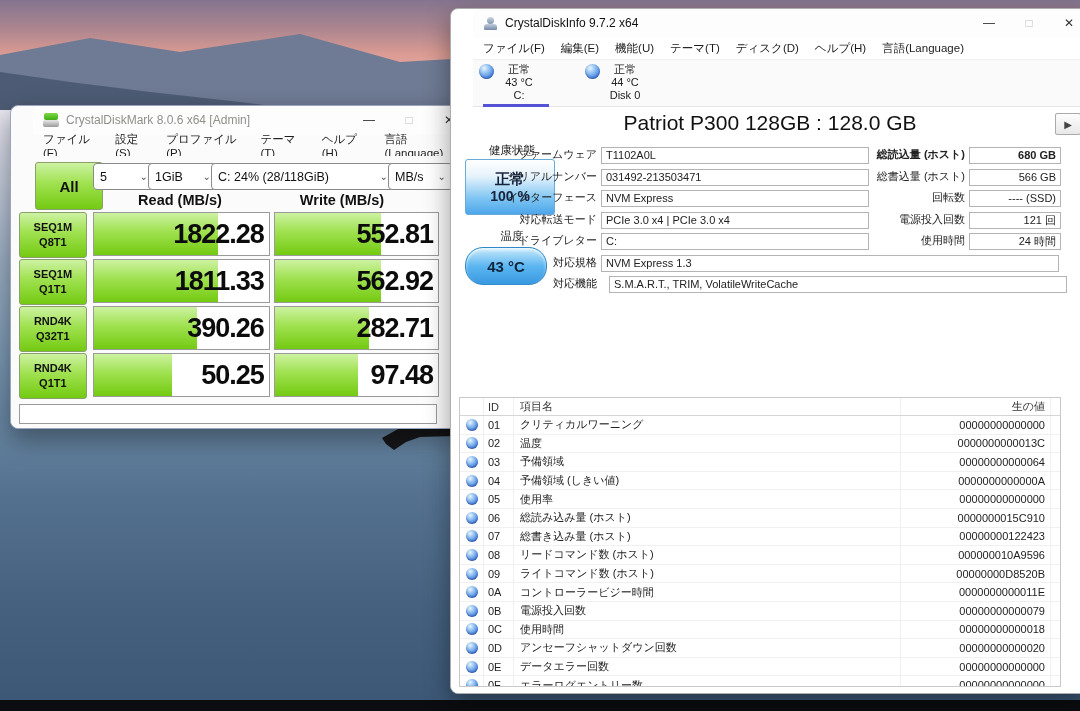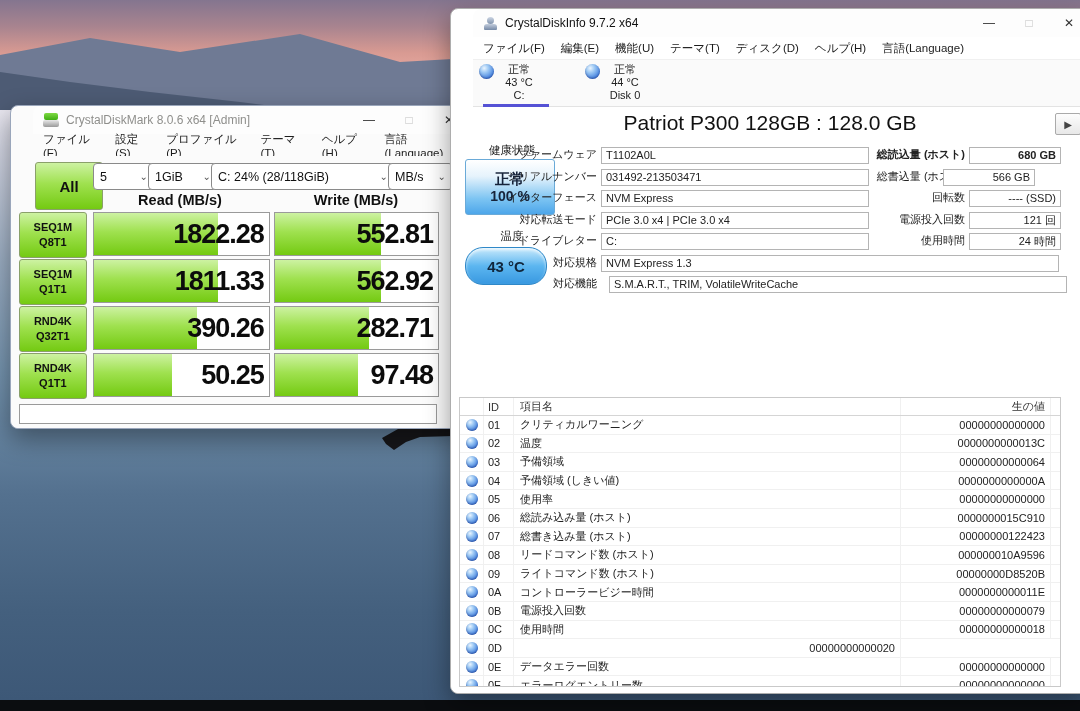--- a/index.html
+++ b/index.html
@@ -37,21 +37,21 @@
   .cdm-all{position:absolute;left:24px;top:6px;width:66px;height:46px;font-size:15px;}
   .dropdown{position:absolute;top:7px;height:25px;background:#fff;border:1px solid #8a8a8a;
     border-radius:4px;display:flex;align-items:center;padding:0 6px;font-size:12.5px;color:#111;}
   .dropdown .chev{margin-left:auto;font-size:10px;color:#555;}
   .dd-count{left:82px;width:48px;}
   .dd-size{left:137px;width:56px;}
   .dd-target{left:200px;width:170px;}
   .dd-unit{left:377px;width:51px;}
   .col-head{position:absolute;top:36px;height:18px;font-size:14.5px;font-weight:bold;color:#111;text-align:center;}
   .head-read{left:80px;width:178px;}
-  .head-write{left:262px;width:166px;}
+  .head-write{left:248px;width:166px;}
   .cdm-rows{position:absolute;left:8px;top:56px;width:420px;}
   .cdm-row{display:flex;margin-bottom:3px;height:44px;}
   .cdm-label{width:66px;height:44px;font-size:11px;line-height:1.4;}
   .cdm-cell{position:relative;height:42px;background:#fff;border:1px solid #9a9a9a;margin-left:6px;overflow:hidden;}
   .cell-read{width:176px;}
   .cell-write{width:164px;margin-left:4px;}
   .cdm-cell .fill{position:absolute;left:0;top:0;bottom:0;
     background:linear-gradient(180deg,#cdf2a2 0%,#9fe14f 45%,#74ca12 100%);}
   .cdm-cell .val{position:absolute;right:5px;top:50%;transform:translateY(-50%);
     font-size:27px;font-weight:bold;color:#0c0c0c;letter-spacing:-1px;}
@@ -333,21 +333,21 @@
     <span class="f-box" style="left: 158px; width: 448px;">S.M.A.R.T., TRIM, VolatileWriteCache</span>
   </div>
 
   <div class="field-row" style="top: 40px; left: 0px; width: 616px; font-weight: bold;">
     <span class="f-label" style="left: 408px; width: 106px;">総読込量 (ホスト)</span>
     <span class="f-box right" style="left: 518px; width: 82px;">680 GB</span>
   </div>
 
   <div class="field-row" style="top: 61.5px; left: 0px; width: 616px;">
     <span class="f-label" style="left: 408px; width: 106px;">総書込量 (ホスト)</span>
-    <span class="f-box right" style="left: 492px; width: 82px;">566 GB</span>
+    <span class="f-box right" style="left: 518px; width: 82px;">566 GB</span>
   </div>
 
   <div class="field-row" style="top: 83px; left: 0px; width: 616px;">
     <span class="f-label" style="left: 408px; width: 106px;">回転数</span>
     <span class="f-box right" style="left: 518px; width: 82px;">---- (SSD)</span>
   </div>
 
   <div class="field-row" style="top: 104.5px; left: 0px; width: 616px;">
     <span class="f-label" style="left: 408px; width: 106px;">電源投入回数</span>
     <span class="f-box right" style="left: 518px; width: 82px;">121 回</span>
@@ -486,20 +486,21 @@
     <div class="c-name">使用時間</div>
     <div class="c-raw">00000000000018</div>
     <div></div>
   </div>
 
   <div class="smart-row">
     <div class="c-orb">
                 <span class="orb small"></span>
               </div>
     <div class="c-id">0D</div>
+    <div class="c-name">アンセーフシャットダウン回数</div>
     <div class="c-raw">00000000000020</div>
     <div></div>
   </div>
 
   <div class="smart-row">
     <div class="c-orb">
                 <span class="orb small"></span>
               </div>
     <div class="c-id">0E</div>
     <div class="c-name">データエラー回数</div>

